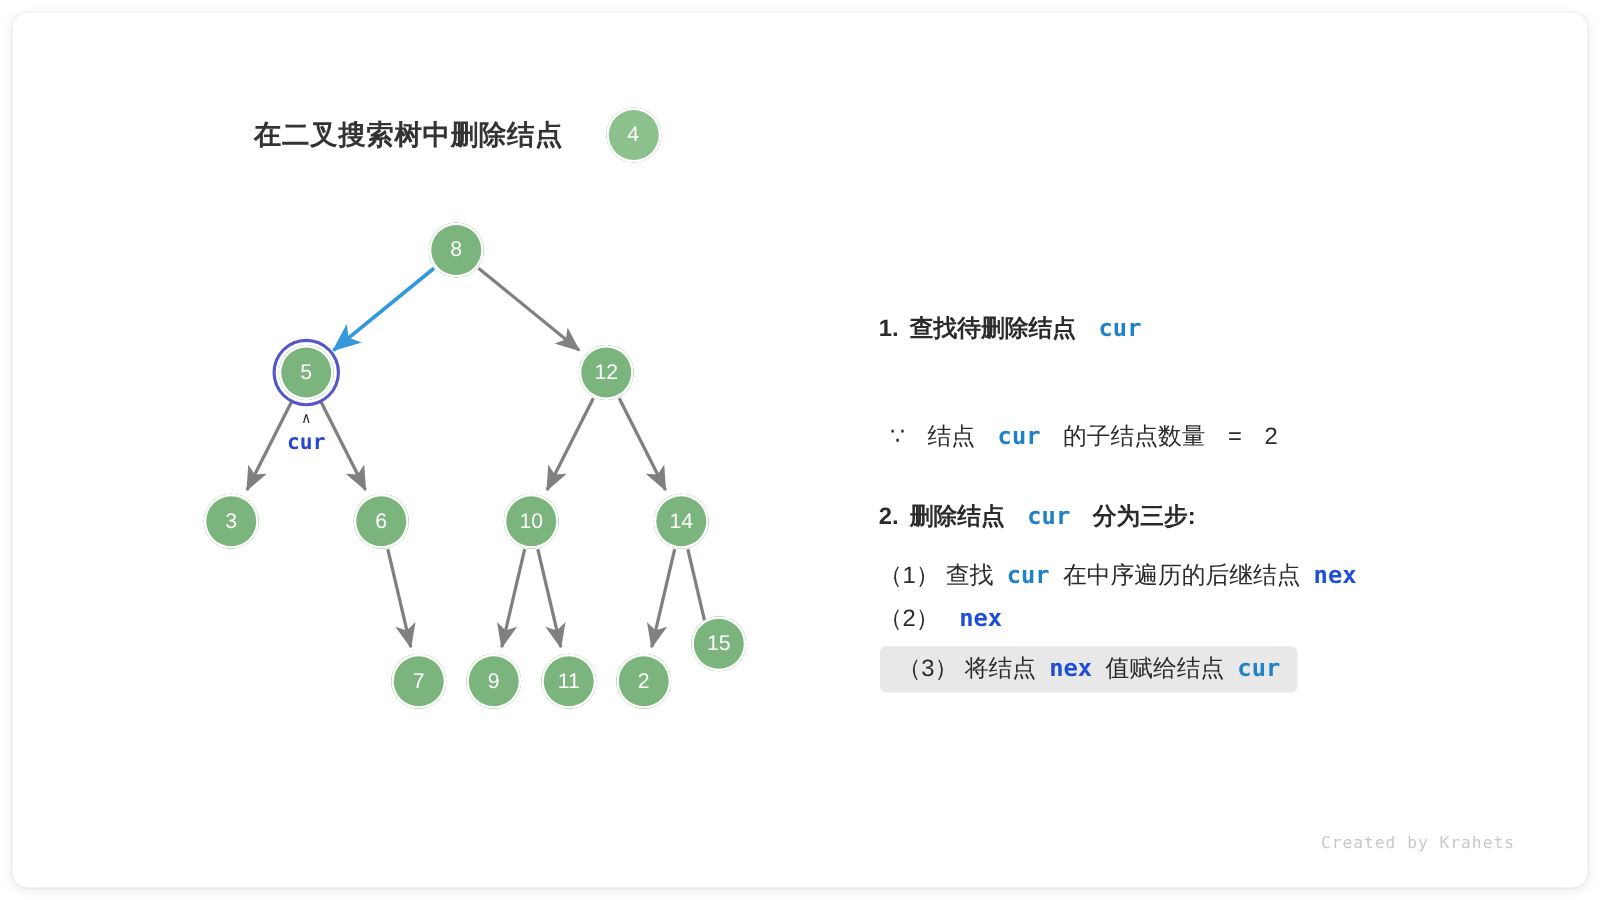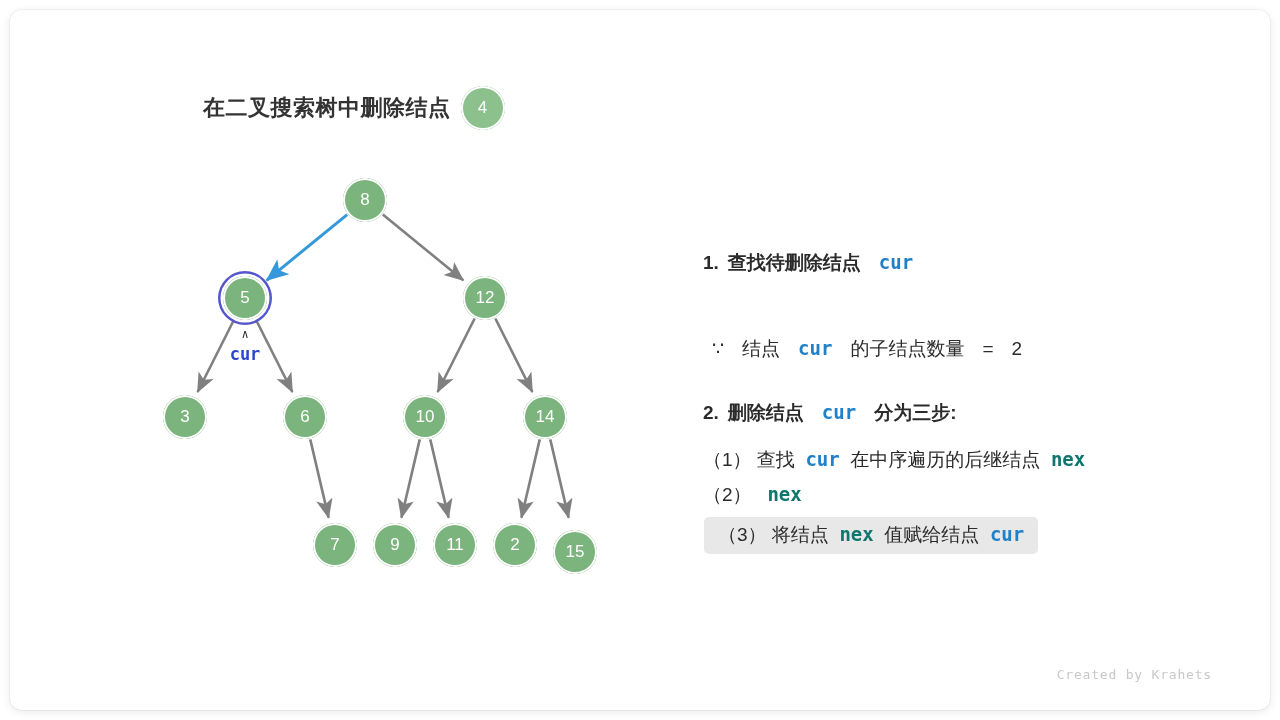--- a/index.html
+++ b/index.html
@@ -24,21 +24,21 @@
     overflow: hidden;
   }
 
   
   #title-row {
     position: absolute;
     left: 193px;
     top: 76px;
     display: flex;
     align-items: center;
-    gap: 10px;
+    gap: 34px;
   }
   #title-text {
     font-size: 22px;
     font-weight: bold;
     color: #333333;
     letter-spacing: 0.5px;
     white-space: nowrap;
   }
   .badge {
     width: 44px;
@@ -134,21 +134,21 @@
   .substep {
     margin: 9px 0 0 15px;
   }
   .bold { font-weight: normal; }
   .mono {
     font-family: "DejaVu Sans Mono", "Liberation Mono", monospace;
     font-weight: bold;
     font-size: 19px;
   }
   .cur { color: #2080c8; }
-  .nex { color: #0f766e; }
+  .nex { color: #1d4ed8; }
   .sp { display: inline-block; width: 9px; }
   .gap-lg { height: 38px; }
   .gap-sm { height: 12px; }
   .hl {
     background: #e8e8e8;
     border-radius: 5px;
     padding: 5px 14px 6px 14px;
     margin-left: 1px;
     display: inline-flex;
     align-items: baseline;
@@ -205,21 +205,21 @@
         <div class="node highlighted" style="left: 235px; top: 288px;">5</div>
         <div class="node" style="left: 475px; top: 288px;">12</div>
         <div class="node" style="left: 175px; top: 407px;">3</div>
         <div class="node" style="left: 295px; top: 407px;">6</div>
         <div class="node" style="left: 415px; top: 407px;">10</div>
         <div class="node" style="left: 535px; top: 407px;">14</div>
         <div class="node" style="left: 325px; top: 535px;">7</div>
         <div class="node" style="left: 385px; top: 535px;">9</div>
         <div class="node" style="left: 445px; top: 535px;">11</div>
         <div class="node" style="left: 505px; top: 535px;">2</div>
-        <div class="node" style="left: 565px; top: 542px;">15</div>
+        <div class="node" style="left: 565px; top: 505px;">15</div>
       </div>
     <div class="ptr-caret" id="ptr-caret" style="left: 235px; top: 318px;">∧</div>
     <div class="ptr-label" id="ptr-label" style="left: 235px; top: 334px;">cur</div>
   </div>
 
   <div id="panel">
 
     <div class="step-line step-head">
       <span>1.</span>
       <span class="sp"></span>

